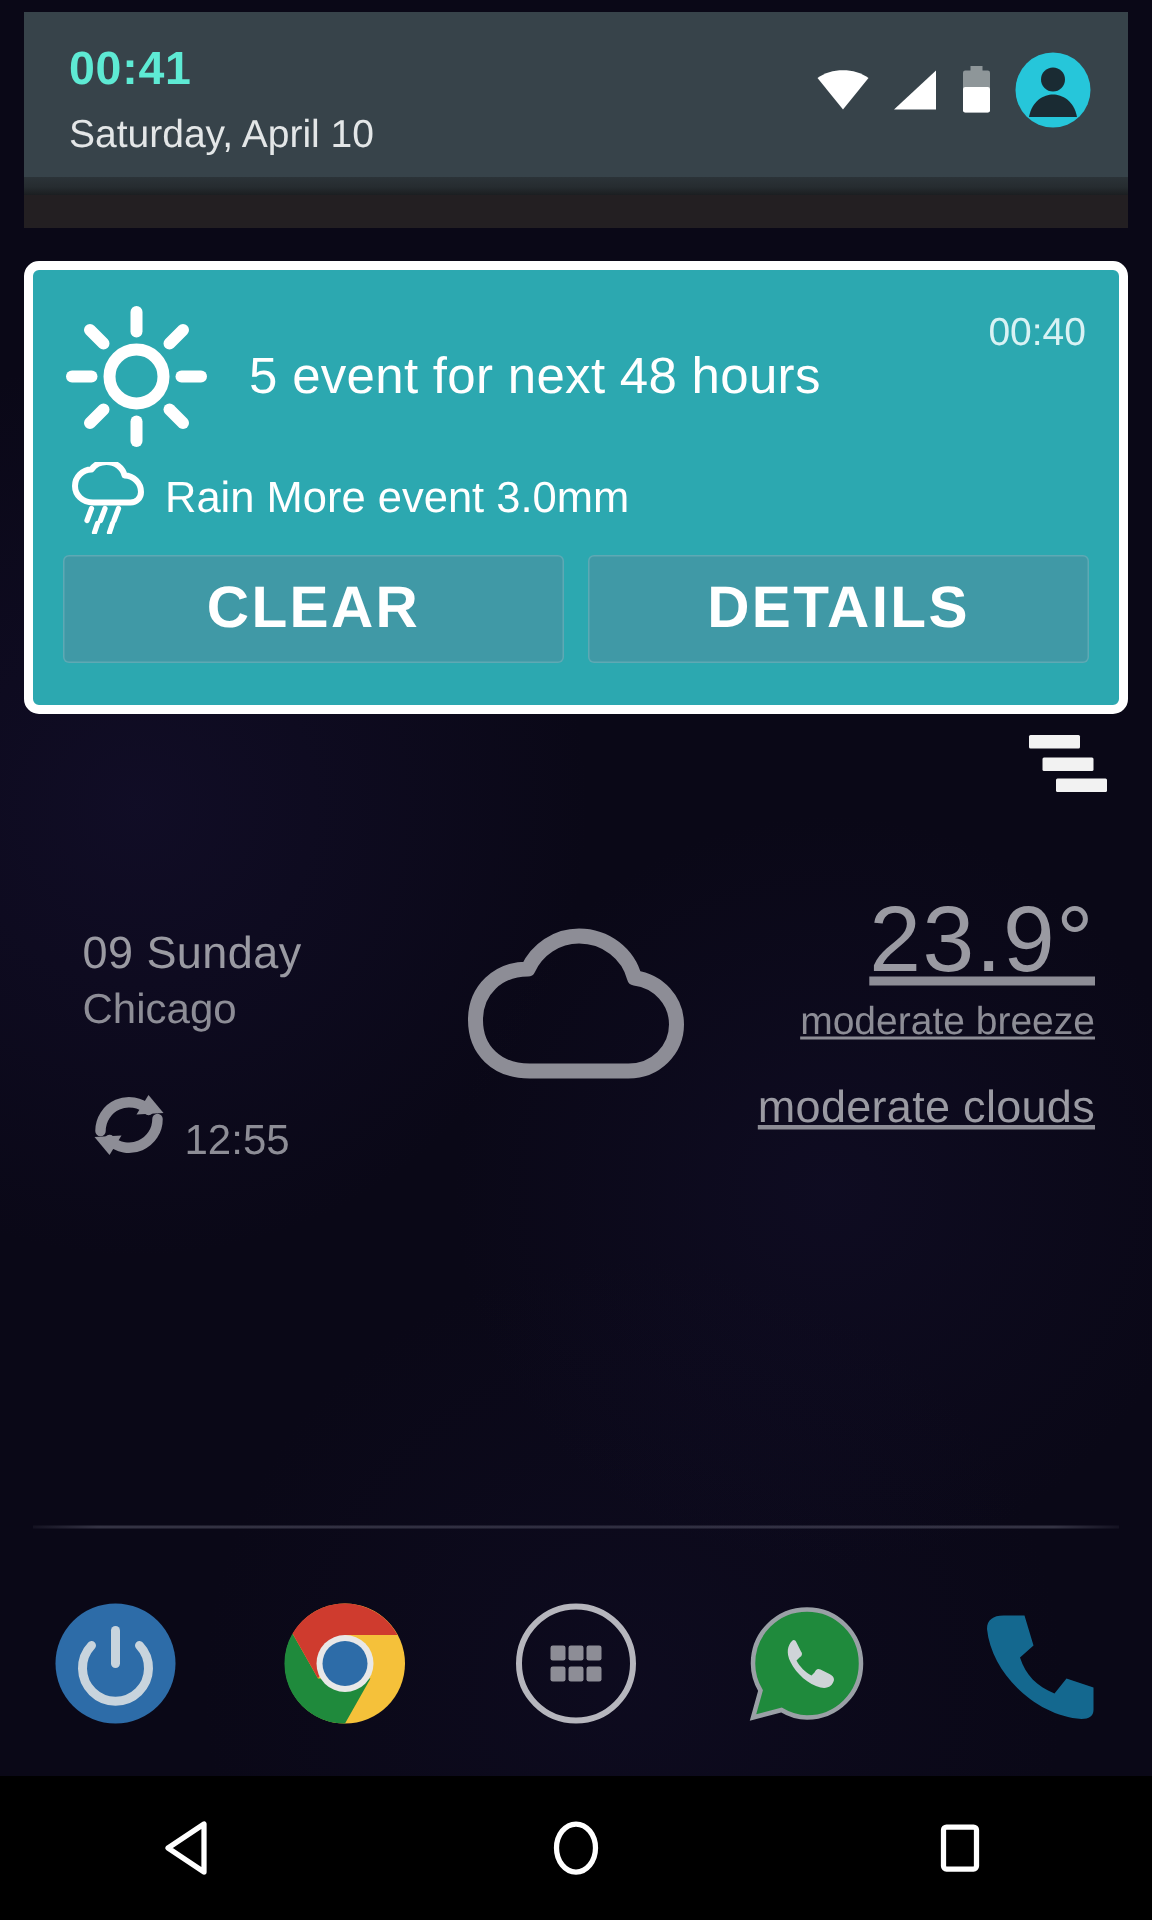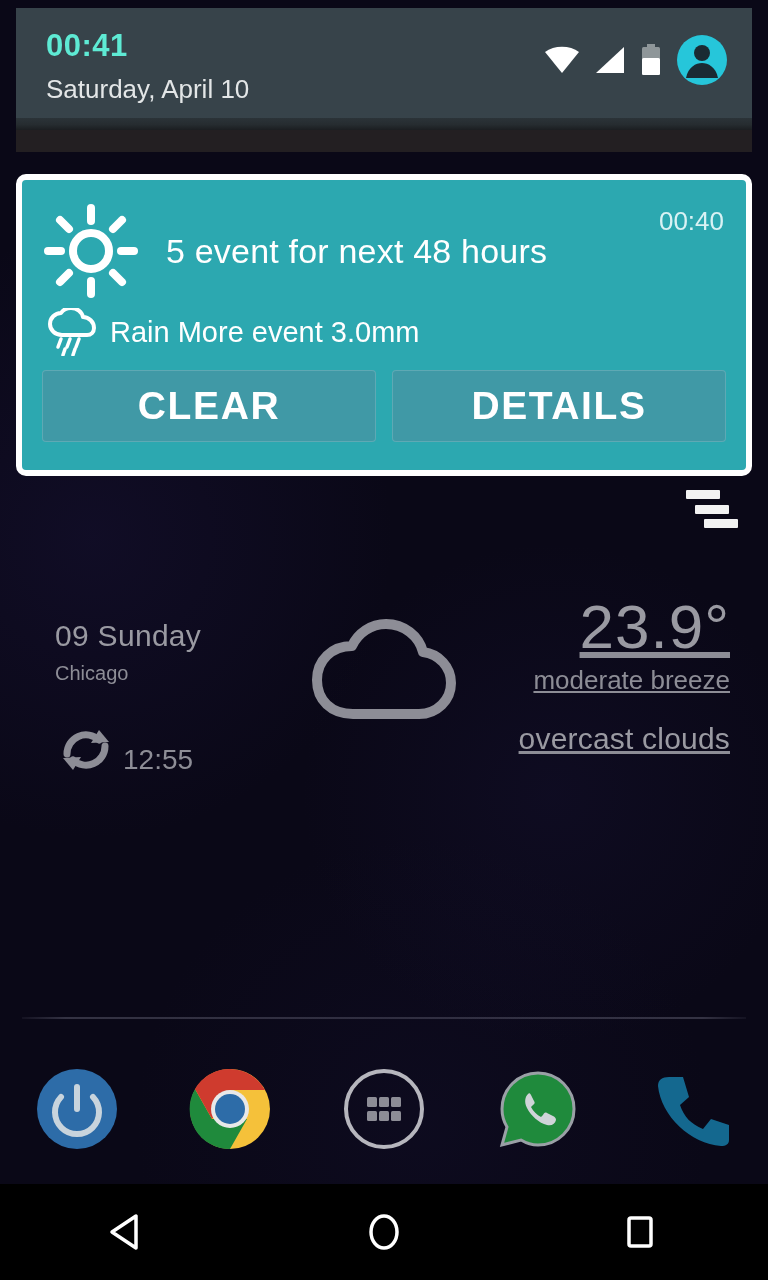--- a/index.html
+++ b/index.html
@@ -61,21 +61,21 @@
     left: 55px; top: 28px;
     width: 260px;
   }
   .wx-date {
     font-size: 30px;
     color: #9a9aa2;
     letter-spacing: 0.3px;
     line-height: 36px;
   }
   .wx-city {
-    font-size: 20px;
+    font-size: 28px;
     color: #8d8d96;
     line-height: 34px;
     margin-top: 2px;
   }
   .wx-refresh-row {
     display: flex;
     align-items: flex-end;
     margin-top: 30px;
   }
   .wx-refresh-icon { width: 62px; height: 58px; flex: none; }
@@ -301,21 +301,21 @@
       </div>
     </div>
 
     <svg class="wx-cloud" viewBox="0 0 160 115">
       <path d="M48 104 C26 104 12 90 12 70 C12 50 27 36 47 36 C53 23 66 14 81 14 C99 14 114 26 118 42 C134 44 146 57 146 73 C146 90 132 104 114 104 Z" fill="none" stroke="#8d8d96" stroke-width="10" stroke-linejoin="round"></path>
     </svg>
 
     <div class="wx-right">
       <div class="wx-temp">23.9°</div>
       <div class="wx-wind">moderate breeze</div>
-      <div class="wx-cond">overcast clouds</div>
+      <div class="wx-cond">moderate clouds</div>
     </div>
   </div>
 
   <div id="dock-divider"></div>
 
   <div id="dock">
 
     <div class="dock-item">
       <svg class="dock-glyph" viewBox="0 0 84 84">
         <circle cx="42" cy="42" r="40" fill="#2d6ca8"></circle>

